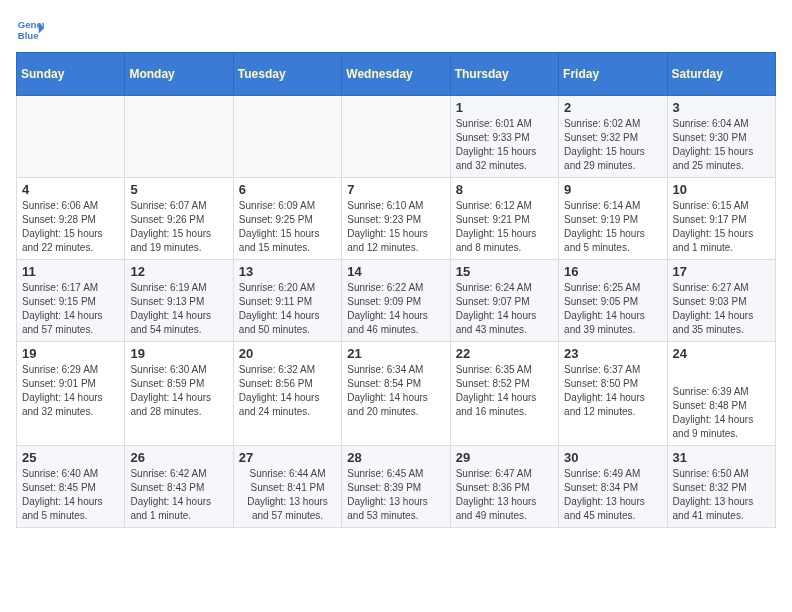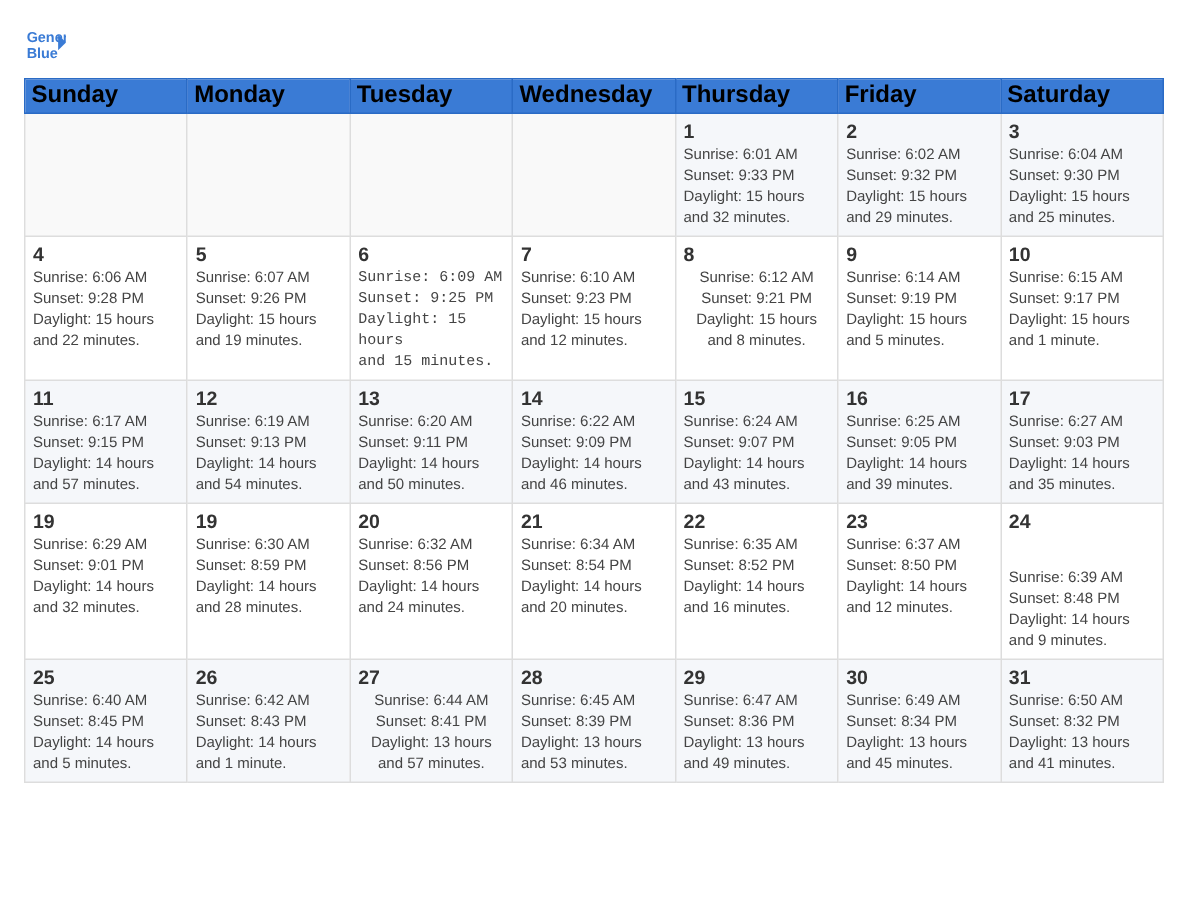--- a/index.html
+++ b/index.html
@@ -38,24 +38,24 @@
       font-size: 15px;
       color: #555;
     }
     table {
       width: 100%;
       border-collapse: collapse;
       table-layout: fixed;
     }
     thead tr th {
       background: #3a7bd5;
-      color: #000000;
-      font-size: 16px;
+      color: #fef9c3;
+      font-size: 12px;
       font-weight: bold;
-      padding: 2px 4px;
+      padding: 14px 4px;
       text-align: left;
       border: 1px solid #2a6bc5;
     }
     tbody tr td {
       vertical-align: top;
       border: 1px solid #ddd;
       padding: 4px 5px;
       font-size: 10.5px;
       color: #333;
       min-height: 80px;
@@ -150,35 +150,35 @@
         </td>
         <td>
           <span class="day-number">5</span>
           <div class="cell-content" style="white-space: pre-line;">Sunrise: 6:07 AM
 Sunset: 9:26 PM
 Daylight: 15 hours
 and 19 minutes.</div>
         </td>
         <td>
           <span class="day-number">6</span>
-          <div class="cell-content" style="white-space: pre-line; font-family: Liberation Mono, monospace;">Sunrise: 6:09 AM
+          <div class="cell-content" style="white-space: pre-line;">Sunrise: 6:09 AM
 Sunset: 9:25 PM
 Daylight: 15 hours
 and 15 minutes.</div>
         </td>
         <td>
           <span class="day-number">7</span>
           <div class="cell-content" style="white-space: pre-line;">Sunrise: 6:10 AM
 Sunset: 9:23 PM
 Daylight: 15 hours
 and 12 minutes.</div>
         </td>
         <td>
           <span class="day-number">8</span>
-          <div class="cell-content" style="white-space: pre-line; text-align: center;">Sunrise: 6:12 AM
+          <div class="cell-content" style="white-space: pre-line;">Sunrise: 6:12 AM
 Sunset: 9:21 PM
 Daylight: 15 hours
 and 8 minutes.</div>
         </td>
         <td>
           <span class="day-number">9</span>
           <div class="cell-content" style="white-space: pre-line;">Sunrise: 6:14 AM
 Sunset: 9:19 PM
 Daylight: 15 hours
 and 5 minutes.</div>

